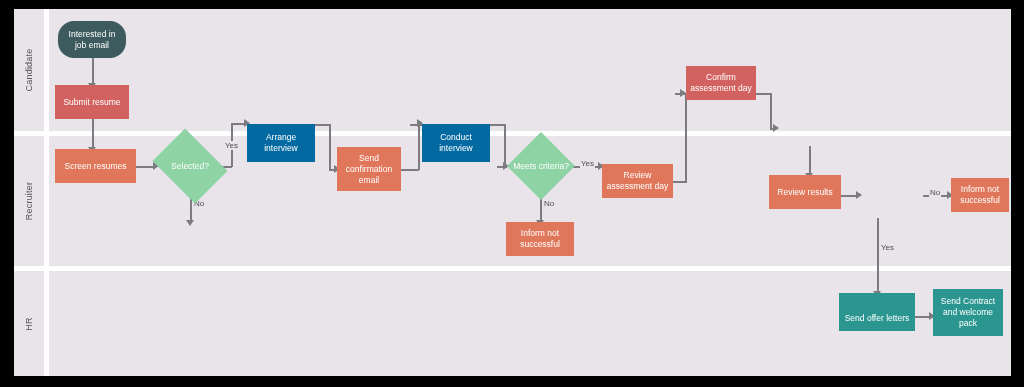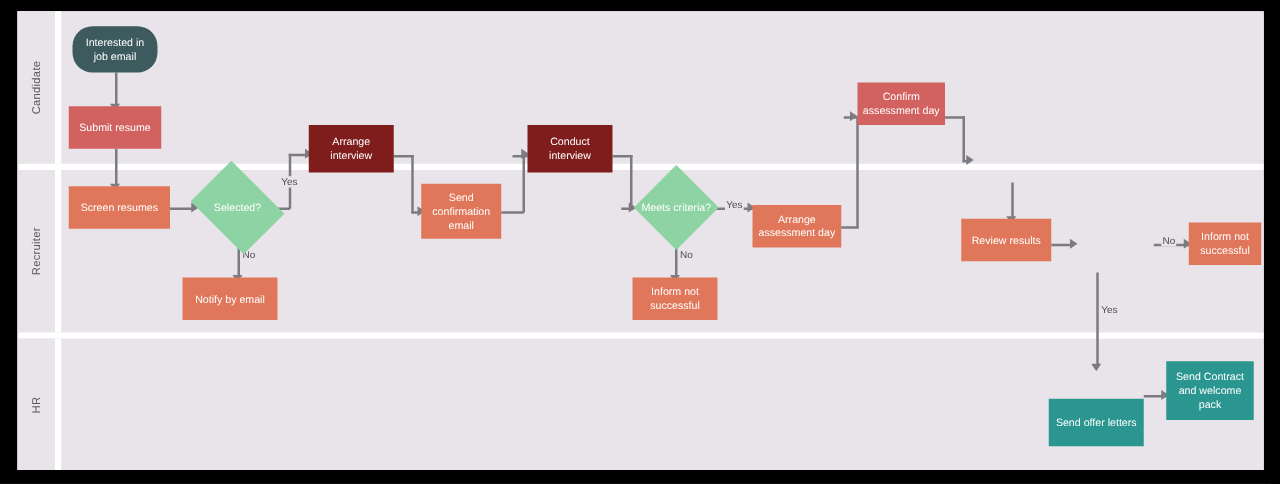--- a/index.html
+++ b/index.html
@@ -55,23 +55,23 @@
     color: #ffffff;
     font-size: 8.5px;
     line-height: 11px;
     padding: 2px 4px;
     overflow: hidden;
     z-index: 6;
   }
   .node.start   { background: #3d5a5e; border-radius: 16px; }
   .node.red     { background: #d1625f; }
   .node.salmon  { background: #e0775b; }
-  .node.orange  { background: #7f1d1d; }
+  .node.orange  { background: #0369a1; margin-top: 24px; }
   .node.teal    { background: #2a968f; }
-  .node.clip    { align-items: flex-start; padding-top: 14px; margin-top: 26px; }
+  .node.clip    { align-items: center; padding-top: 14px; }
 
   .diamond {
     position: absolute;
     z-index: 6;
   }
   .diamond .dshape {
     position: absolute;
     inset: 0;
     background: #8ed3a4;
     transform: rotate(45deg);
@@ -213,23 +213,20 @@
 
   <div class="node salmon" style="left:41px; top:140px; width:81px; height:34px;">
     <span>Screen resumes</span>
   </div>
 
   <div class="diamond" style="left:146px; top:134px; width:60px; height:46px;">
     <div class="dshape"></div>
     <div class="dlabel">Selected?</div>
   </div>
 
-  <div class="node salmon" style="left:132px; top:213px; width:76px; height:34px;">
-    <span>Notify by email</span>
-  </div>
 
   <div class="node orange" style="left:233px; top:91px; width:68px; height:38px;">
     <span>Arrange interview</span>
   </div>
 
   <div class="node salmon" style="left:323px; top:138px; width:64px; height:44px;">
     <span>Send confirmation email</span>
   </div>
 
   <div class="node orange" style="left:408px; top:91px; width:68px; height:38px;">
@@ -239,21 +236,21 @@
   <div class="diamond" style="left:480px; top:132px; width:94px; height:50px;">
     <div class="dshape" style="inset:1px 23px;"></div>
     <div class="dlabel">Meets criteria?</div>
   </div>
 
   <div class="node salmon" style="left:492px; top:213px; width:68px; height:34px;">
     <span>Inform not successful</span>
   </div>
 
   <div class="node salmon" style="left:588px; top:155px; width:71px; height:34px;">
-    <span>Arrange assessment day</span>
+    <span>Review assessment day</span>
   </div>
 
   <div class="node red" style="left:672px; top:57px; width:70px; height:34px;">
     <span>Confirm assessment day</span>
   </div>
 
 
   <div class="node salmon" style="left:755px; top:166px; width:72px; height:34px;">
     <span>Review results</span>
   </div>

